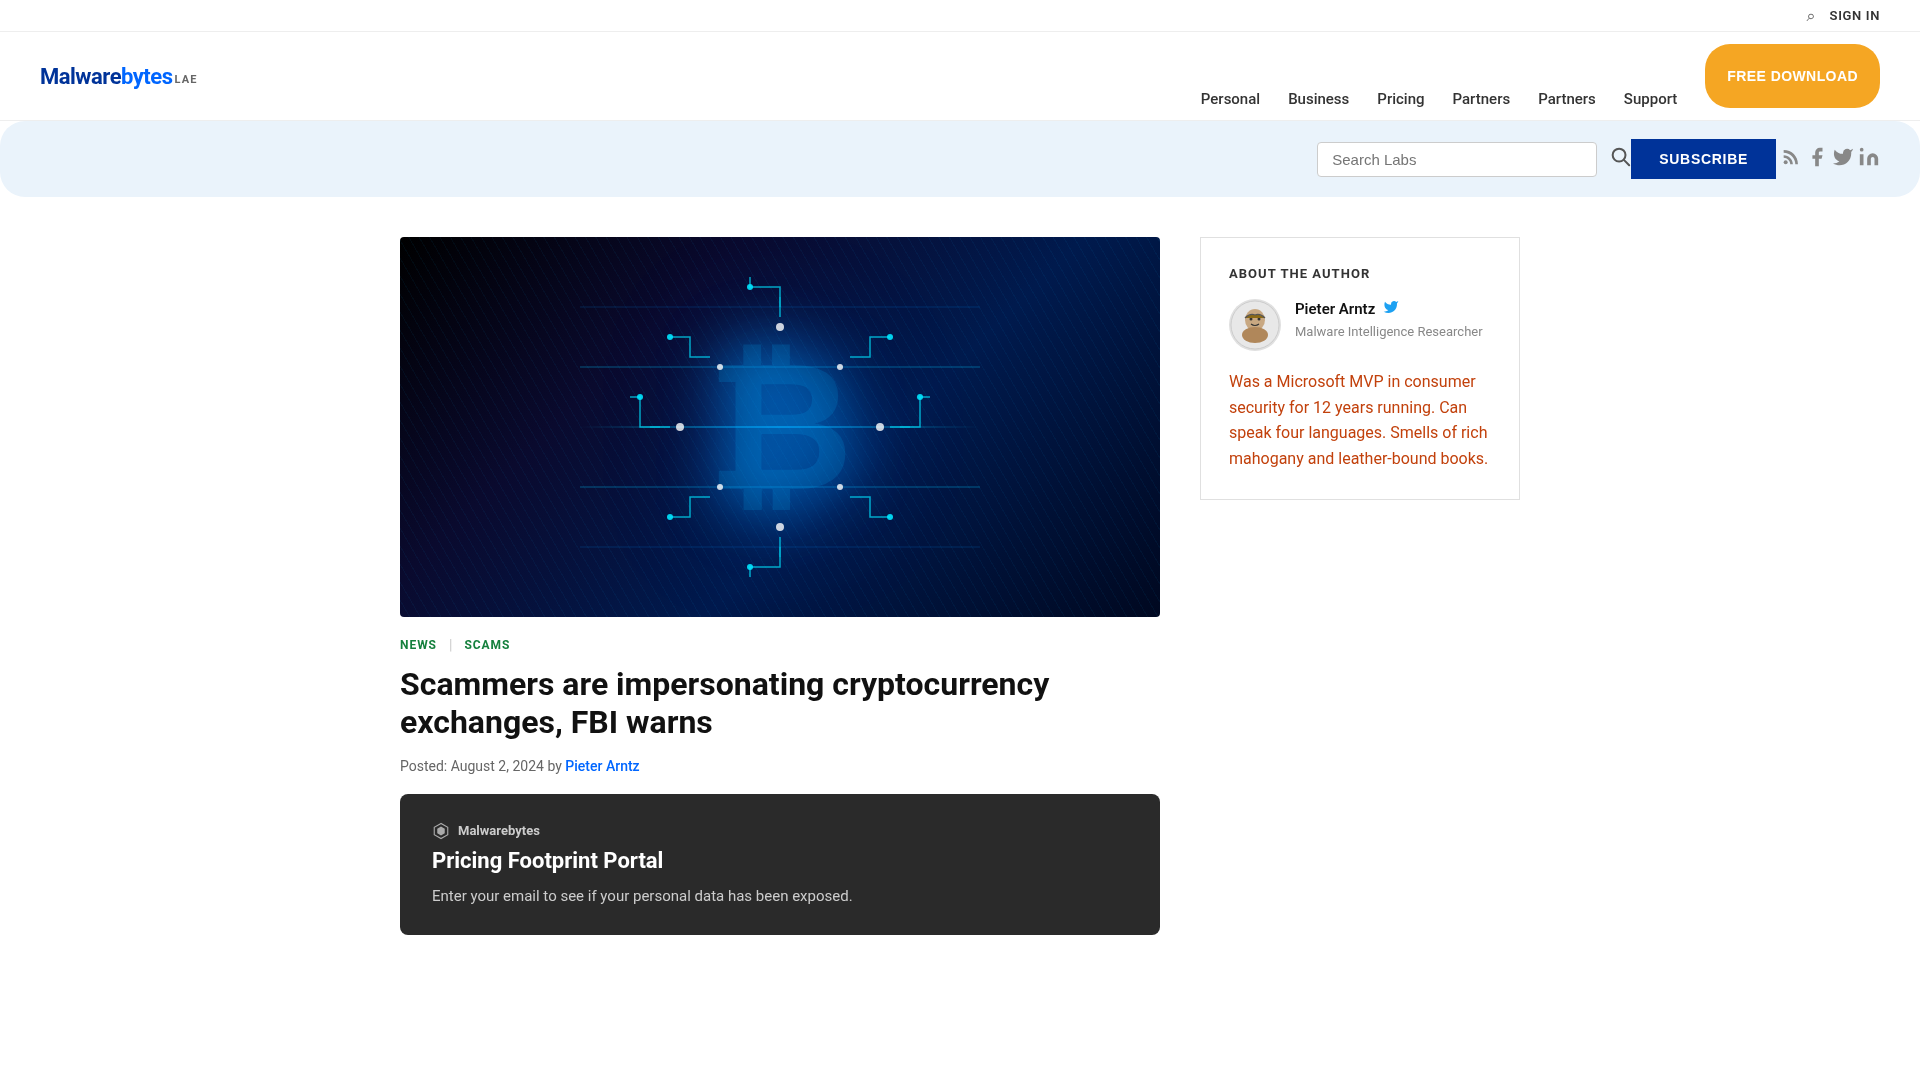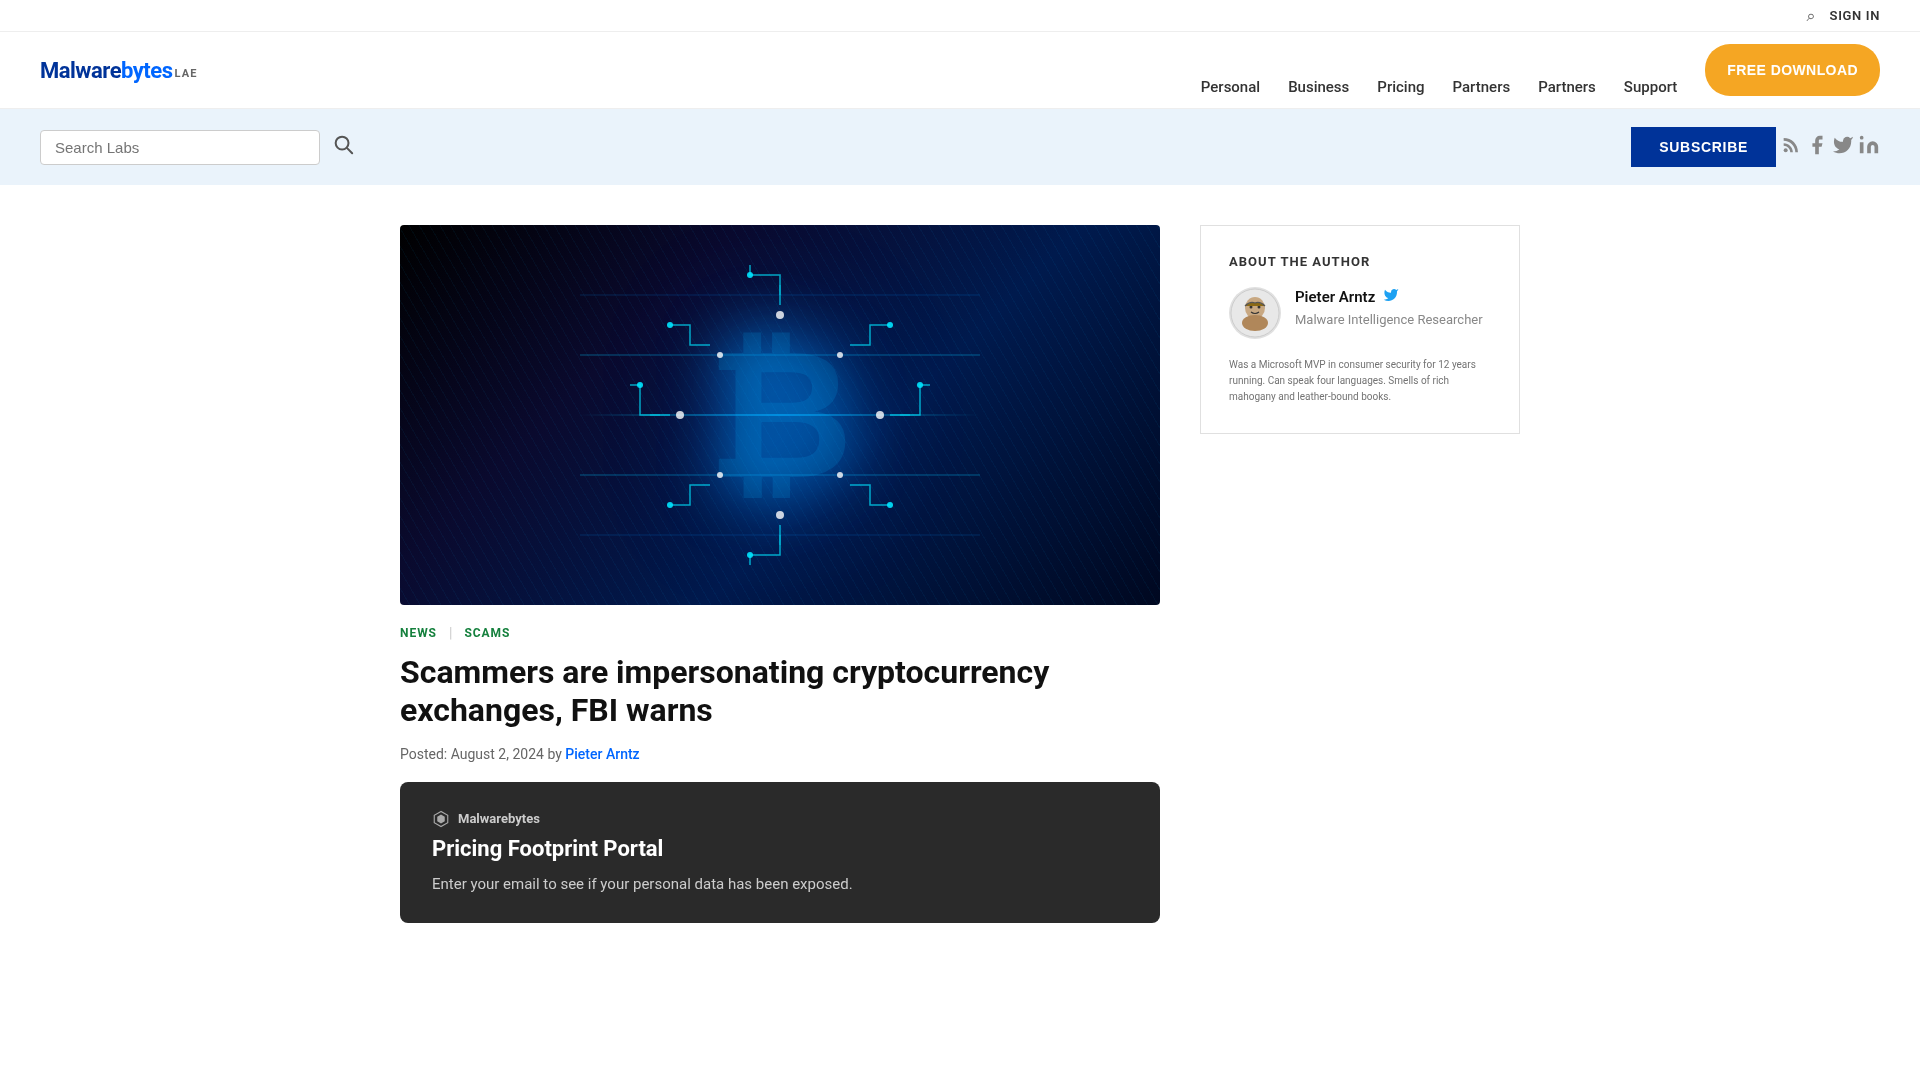--- a/index.html
+++ b/index.html
@@ -70,35 +70,36 @@
       font-weight: 500;
       color: #333;
       cursor: pointer;
       text-decoration: none;
     }
     .free-download-btn {
       background: #f5a623;
       color: #fff;
       font-weight: 700;
       font-size: 14px;
-      padding: 18px 22px;
+      padding: 24px 22px;
       border-radius: 25px;
       cursor: pointer;
       border: none;
       letter-spacing: 0.03em;
       text-transform: uppercase;
     }
 
     
     .labs-bar {
       background: #eaf3fb;
       padding: 18px 40px;
       display: flex;
       align-items: center;
-      justify-content: space-between;
+      justify-content: flex-end;
+      border-radius: 25px;
     }
     .labs-search-area {
       display: flex;
       align-items: center;
       gap: 12px;
     }
     .labs-search-input {
       border: 1px solid #ccc;
       border-radius: 4px;
       padding: 8px 14px;
@@ -319,22 +320,22 @@
       color: #1da1f2;
       font-size: 16px;
       cursor: pointer;
     }
     .author-role {
       font-size: 13px;
       color: #888;
       line-height: 1.4;
     }
     .author-bio {
-      font-size: 10px;
-      color: #737373;
+      font-size: 16px;
+      color: #c2410c;
       line-height: 1.6;
     }
   </style>
 </head>
 <body>
 
 <div class="top-bar">
   <span class="top-bar-search-icon">⌕</span>
   <span class="top-bar-signin">SIGN IN</span>
 </div>

